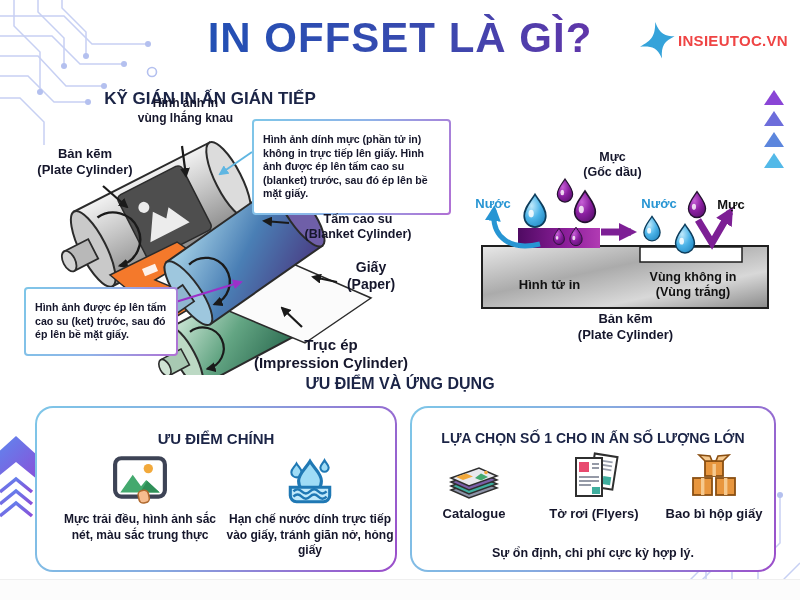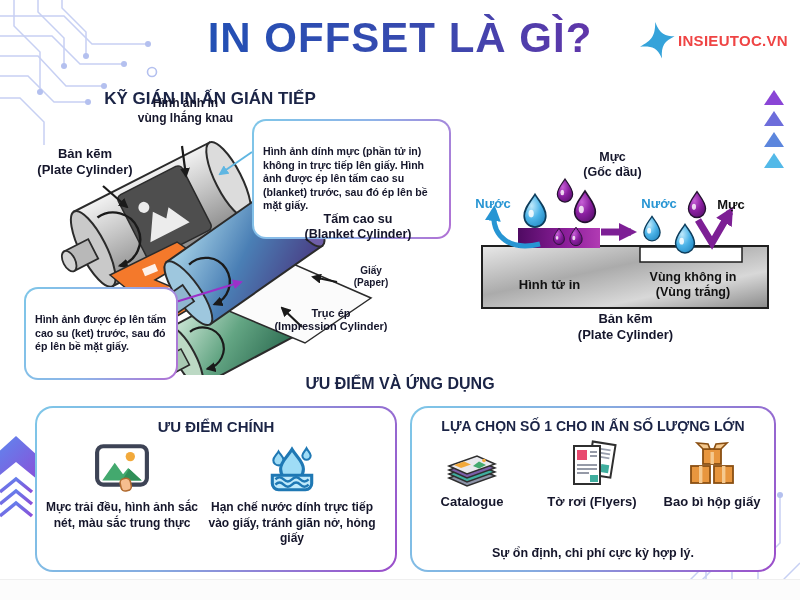--- a/index.html
+++ b/index.html
@@ -18,52 +18,52 @@
   
   .section-heading{position:absolute;font-weight:800;color:#1b2446;text-align:center;
                    white-space:pre-line;line-height:1.3;}
   #heading-left{left:55px;top:88px;width:310px;font-size:17px;}
   #heading-right{left:460px;top:88px;width:305px;font-size:16.5px;}
   #heading-bottom{left:0;top:374px;width:800px;font-size:16px;}
   
   #tri-col{position:absolute;right:16px;top:90px;display:flex;flex-direction:column;gap:6px;}
   .tri{width:0;height:0;border-left:10px solid transparent;border-right:10px solid transparent;}
   
-  .callout{position:absolute;border:2px solid transparent;border-radius:14px;
+  .callout{position:absolute;border:2px solid transparent;border-radius:4px;
            background:linear-gradient(#fff,#fff) padding-box,
                       linear-gradient(110deg,#7ec6e8,#8fb3e8,#b06fd4) border-box;
            font-size:10.6px;font-weight:bold;color:#15162b;line-height:1.28;
-           padding:24px 9px;text-align:left;}
+           padding:12px 9px;text-align:left;}
   #callout-top{left:252px;top:119px;width:177px;}
   #callout-bottom{left:24px;top:287px;width:132px;}
   
   .lbl{position:absolute;font-weight:bold;color:#15162b;text-align:center;
        white-space:pre-line;line-height:1.22;}
   #label-image-area{left:118px;top:96px;width:135px;font-size:12px;text-align:center;}
   #label-plate-left{left:16px;top:146px;width:138px;font-size:13px;}
   #label-blanket{left:288px;top:212px;width:140px;font-size:12.5px;}
-  #label-paper{left:330px;top:265px;width:82px;font-size:10px;}
-  #label-impression{left:252px;top:307px;width:158px;font-size:11px;}
+  #label-paper{left:330px;top:259px;width:82px;font-size:14px;}
+  #label-impression{left:252px;top:336px;width:158px;font-size:15px;}
   #label-ink-oil{left:560px;top:150px;width:105px;font-size:12.5px;}
   #label-water-left{left:468px;top:196px;width:50px;font-size:13px;color:#2795d3;}
   #label-water-mid{left:634px;top:196px;width:50px;font-size:13px;color:#2795d3;}
   #label-ink-right{left:708px;top:197px;width:46px;font-size:13px;color:#111;}
   #label-print-element{left:492px;top:277px;width:115px;font-size:13px;color:#111;}
   #label-non-print{left:628px;top:270px;width:130px;font-size:12.5px;color:#111;}
   #label-plate-right{left:558px;top:311px;width:135px;font-size:13px;}
   
   .box{position:absolute;border:2px solid transparent;border-radius:18px;
        background:linear-gradient(#fff,#fff) padding-box,
                   linear-gradient(115deg,#7ec6e8 0%,#86abe0 45%,#9b4dca 100%) border-box;
        display:flex;flex-direction:column;align-items:center;}
   #box-adv{left:35px;top:406px;width:358px;height:162px;}
   #box-app{left:410px;top:406px;width:362px;height:162px;}
-  .box-title{font-weight:800;color:#1b2446;margin-top:10px;font-size:15px;text-align:center;}
+  .box-title{font-weight:800;color:#1b2446;margin-top:22px;font-size:15px;text-align:center;}
   #box-app .box-title{font-size:14px;}
-  .box-items{display:flex;justify-content:flex-start;width:100%;flex:1;margin-top:2px;}
+  .box-items{display:flex;justify-content:flex-end;width:100%;flex:1;margin-top:2px;}
   .adv-item{width:170px;display:flex;flex-direction:column;align-items:center;padding-top:6px;}
   .adv-text{font-size:12px;font-weight:bold;color:#15162b;text-align:center;line-height:1.3;margin-top:7px;}
   .app-item{width:120px;display:flex;flex-direction:column;align-items:center;padding-top:4px;}
   .app-label{font-size:13px;font-weight:bold;color:#15162b;margin-top:6px;white-space:nowrap;}
   .footnote{font-size:12.5px;font-weight:bold;color:#15162b;margin:6px 0 10px;}
   
   #bottom-strip{position:absolute;left:0;bottom:0;width:800px;height:20px;
                 background:#fcfcfc;border-top:1px solid #efefef;}
 </style>
 </head>

